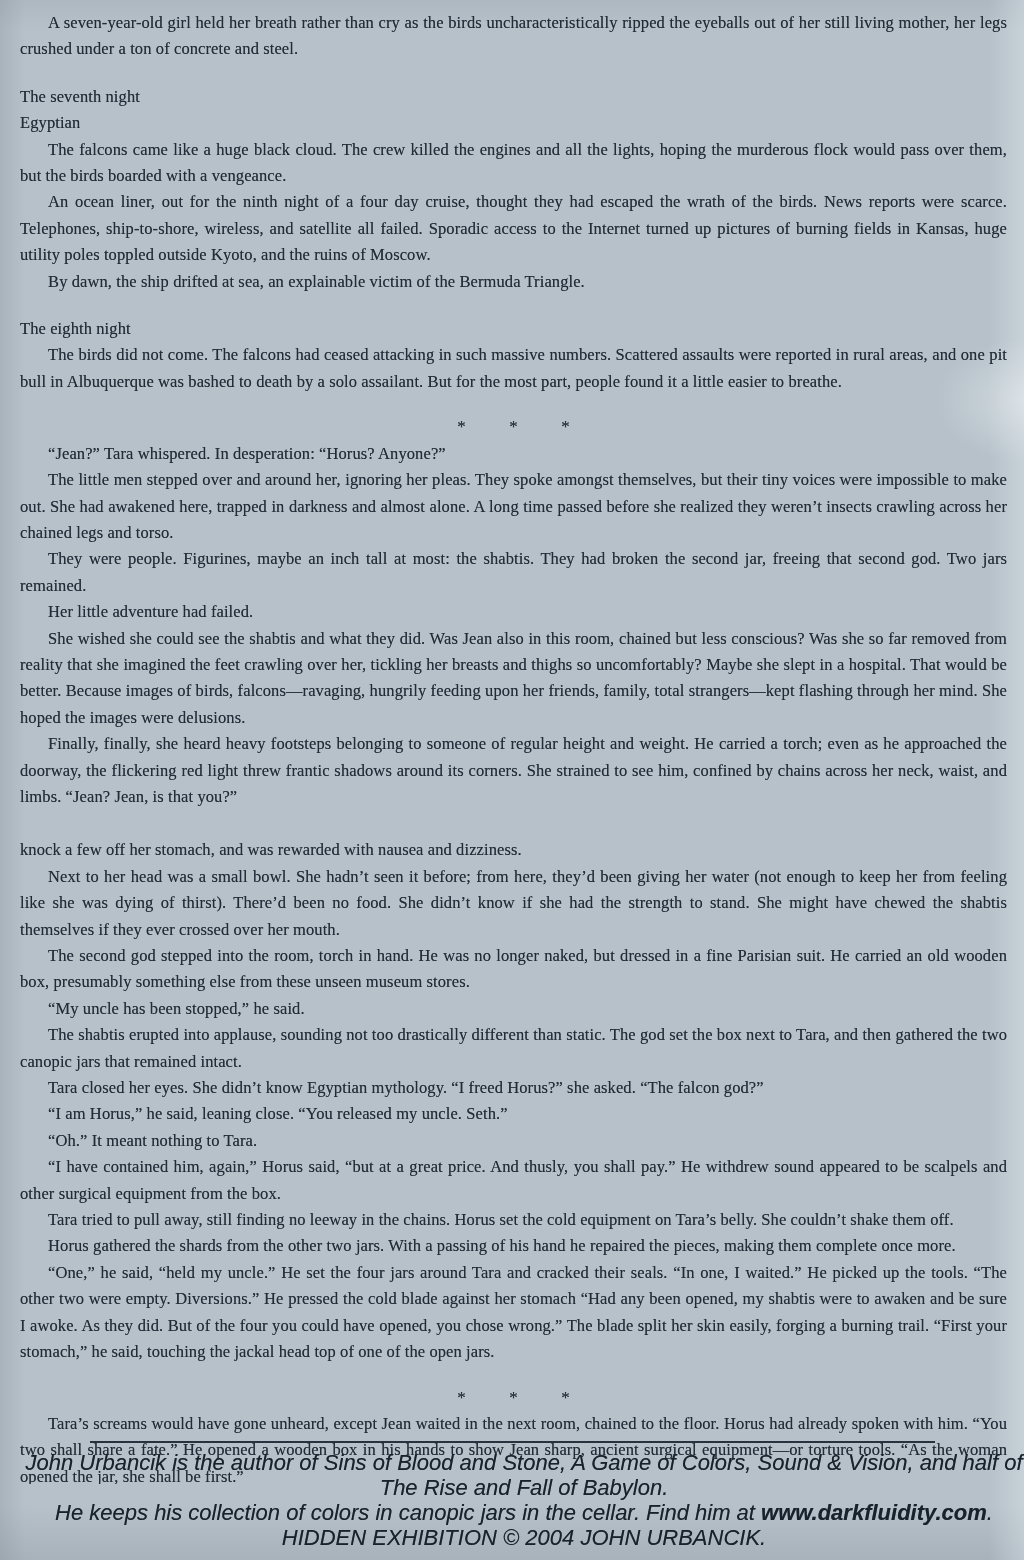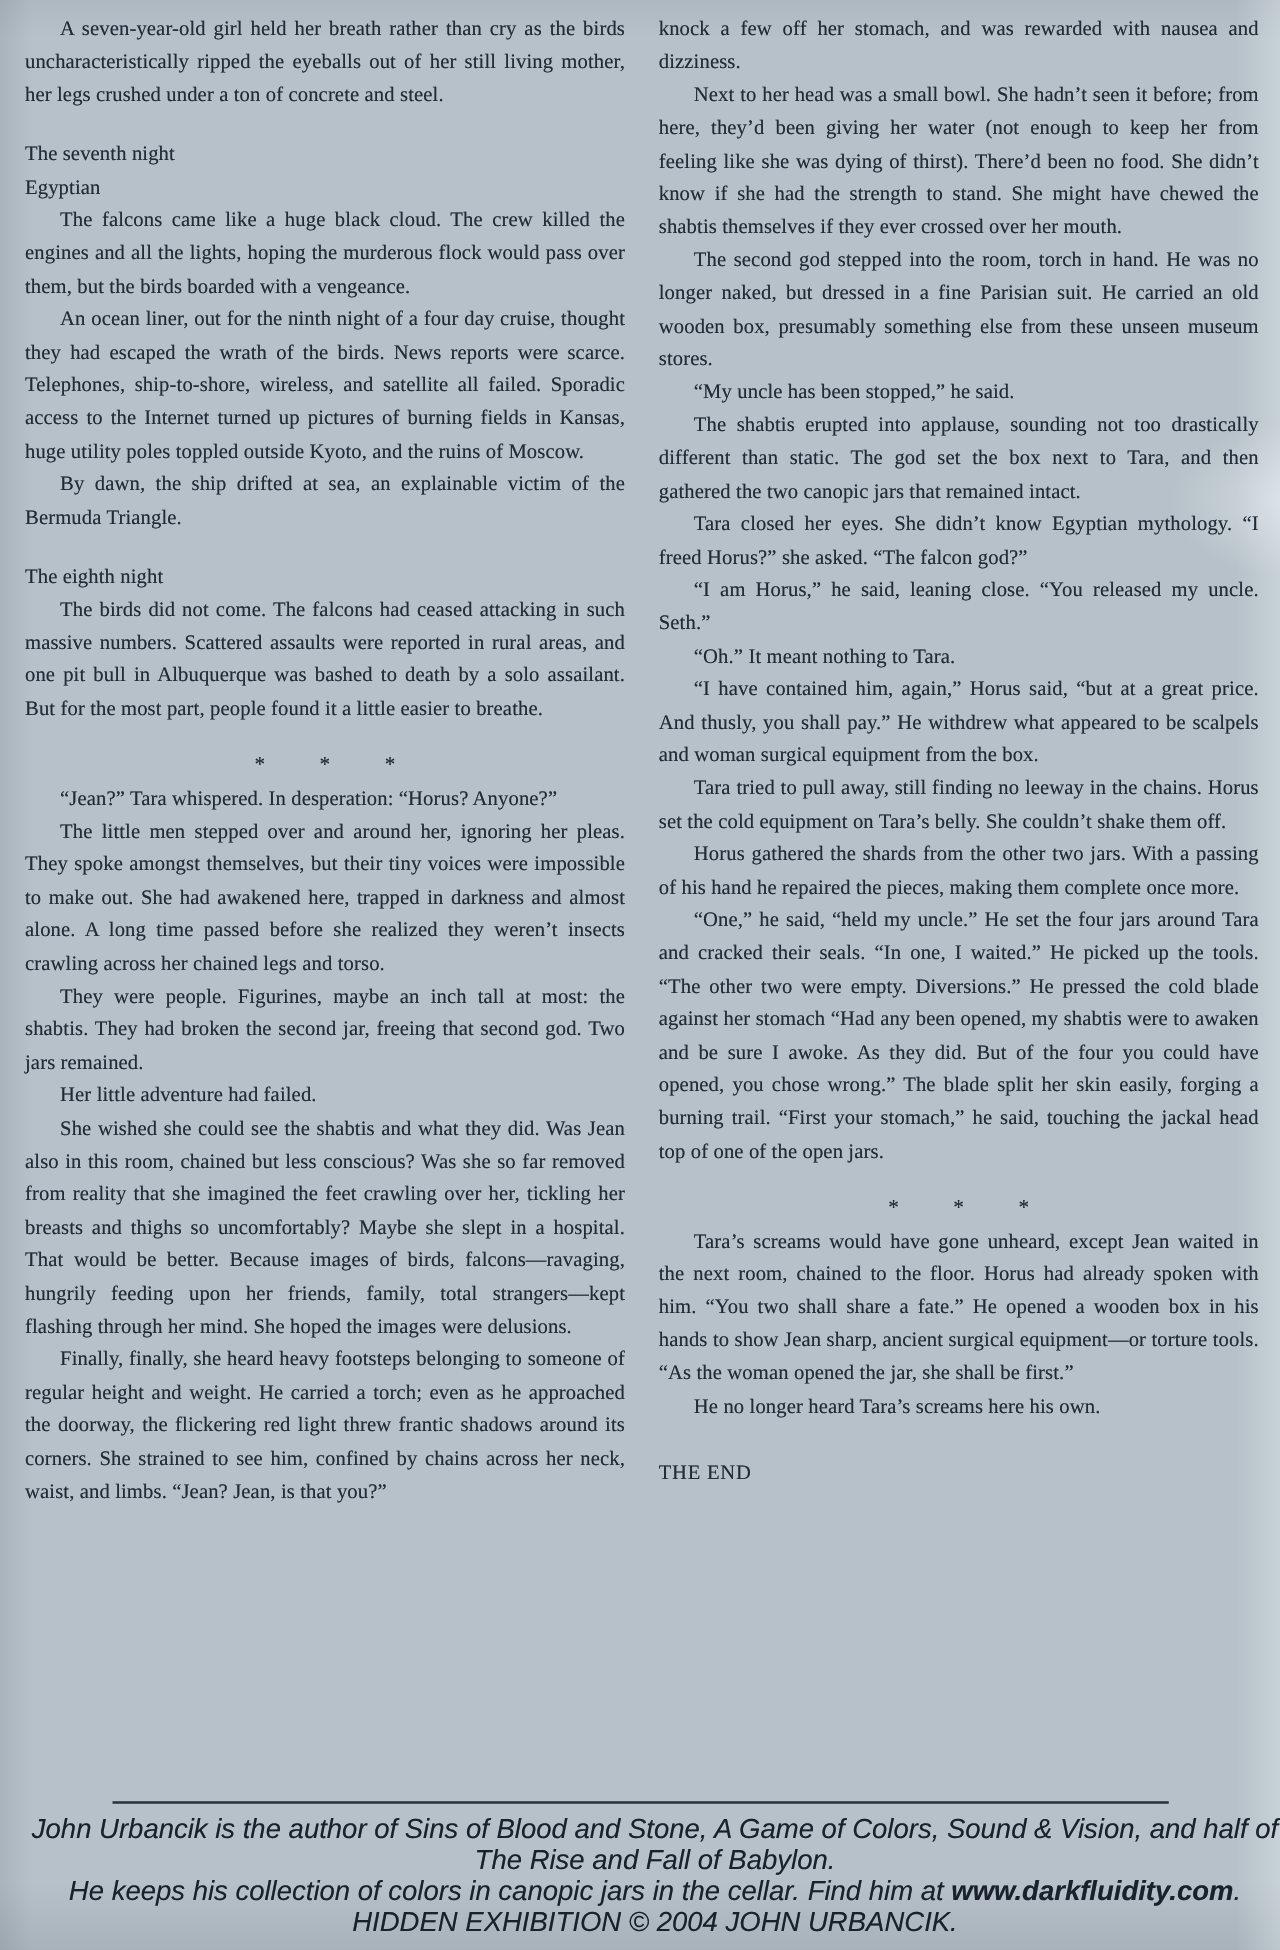--- a/index.html
+++ b/index.html
@@ -17,20 +17,21 @@
       linear-gradient(to bottom, rgba(110,120,132,0.12), transparent 2%, transparent 96.5%, rgba(100,110,120,0.18)),
       #b6c1c9;
   }
   .columns {
     display: flex;
     gap: 27px;
     box-sizing: border-box;
     padding: 10px 17px 0 20px;
     height: 1484px;
     overflow: hidden;
+    flex-direction: column;
   }
   .col {
     flex: 1 1 0;
     font-size: 16.5px;
     line-height: 26.4px;
     text-align: justify;
     letter-spacing: 0.1px;
     text-shadow: 0 0 0.5px rgba(34,44,56,0.55);
   }
   .col p { margin: 0; }
@@ -99,21 +100,21 @@
       </div>
     <div class="col">
         <p class="cont">knock a few off her stomach, and was rewarded with nausea and dizziness.</p>
         <p class="para">Next to her head was a small bowl. She hadn’t seen it before; from here, they’d been giving her water (not enough to keep her from feeling like she was dying of thirst). There’d been no food. She didn’t know if she had the strength to stand. She might have chewed the shabtis themselves if they ever crossed over her mouth.</p>
         <p class="para">The second god stepped into the room, torch in hand. He was no longer naked, but dressed in a fine Parisian suit. He carried an old wooden box, presumably something else from these unseen museum stores.</p>
         <p class="para">“My uncle has been stopped,” he said.</p>
         <p class="para">The shabtis erupted into applause, sounding not too drastically different than static. The god set the box next to Tara, and then gathered the two canopic jars that remained intact.</p>
         <p class="para">Tara closed her eyes. She didn’t know Egyptian mythology. “I freed Horus?” she asked. “The falcon god?”</p>
         <p class="para">“I am Horus,” he said, leaning close. “You released my uncle. Seth.”</p>
         <p class="para">“Oh.” It meant nothing to Tara.</p>
-        <p class="para">“I have contained him, again,” Horus said, “but at a great price. And thusly, you shall pay.” He withdrew what appeared to be scalpels and woman surgical equipment from the box.</p>
+        <p class="para">“I have contained him, again,” Horus said, “but at a great price. And thusly, you shall pay.” He withdrew sound appeared to be scalpels and other surgical equipment from the box.</p>
         <p class="para">Tara tried to pull away, still finding no leeway in the chains. Horus set the cold equipment on Tara’s belly. She couldn’t shake them off.</p>
         <p class="para">Horus gathered the shards from the other two jars. With a passing of his hand he repaired the pieces, making them complete once more.</p>
         <p class="para">“One,” he said, “held my uncle.” He set the four jars around Tara and cracked their seals. “In one, I waited.” He picked up the tools. “The other two were empty. Diversions.” He pressed the cold blade against her stomach “Had any been opened, my shabtis were to awaken and be sure I awoke. As they did. But of the four you could have opened, you chose wrong.” The blade split her skin easily, forging a burning trail. “First your stomach,” he said, touching the jackal head top of one of the open jars.</p>
         <p class="sep">* * *</p>
         <p class="para">Tara’s screams would have gone unheard, except Jean waited in the next room, chained to the floor. Horus had already spoken with him. “You two shall share a fate.” He opened a wooden box in his hands to show Jean sharp, ancient surgical equipment—or torture tools. “As the woman opened the jar, she shall be first.”</p>
         <p class="para">He no longer heard Tara’s screams here his own.</p>
         <p class="end">THE END</p>
       </div>
   </div>
 

